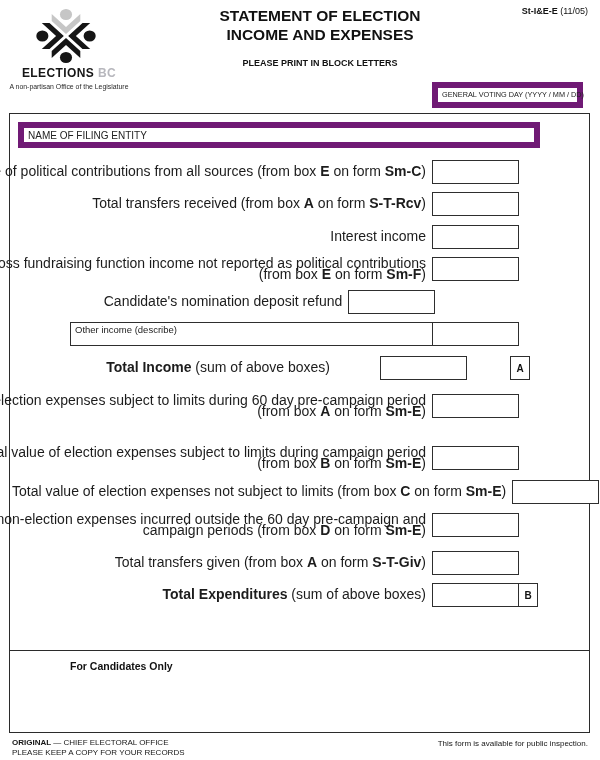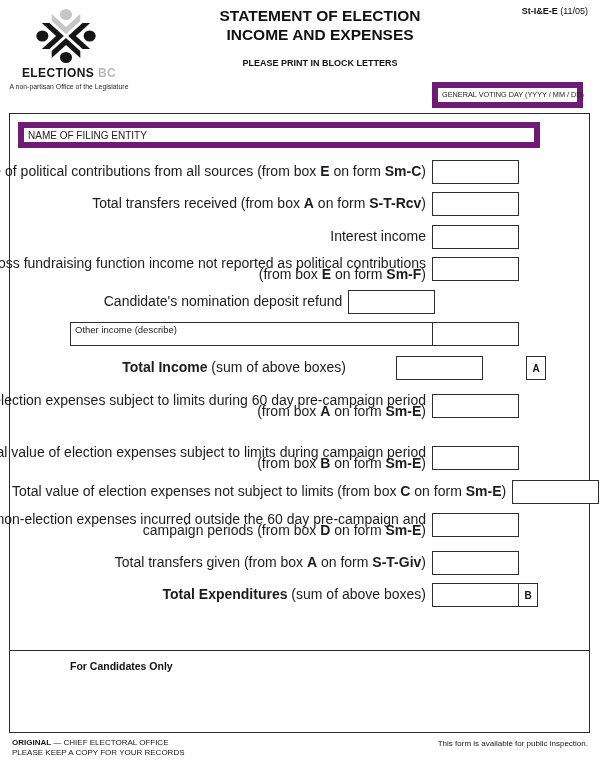--- a/index.html
+++ b/index.html
@@ -133,21 +133,21 @@
   </div>
 
   <div class="other-row">
     <div class="other-box">
       <span class="tiny-label">Other income (describe)</span>
       <input class="ghost-input" value="" style="">
     </div>
     <input class="amount-input" style="height: auto;" value="">
   </div>
 
-  <div class="row" style="left:28px; top:356px; width:518px; height:24px;gap:44px;">
+  <div class="row" style="left:12px; top:356px; width:518px; height:24px;gap:44px;">
     <div class="row-label"><b>Total Income</b> (sum of above boxes)</div>
     <input class="amount-input" value="" style="">
     <div class="letter-box">A</div>
   </div>
 
   <div class="row" style="left:20px; top:394px; width:499px; height:24px;">
     <div class="row-label">Total value of election expenses subject to limits during 60 day pre-campaign period<br>(from box <b>A</b> on form <b>Sm-E</b>)</div>
     <input class="amount-input" value="" style="">
   </div>
 

